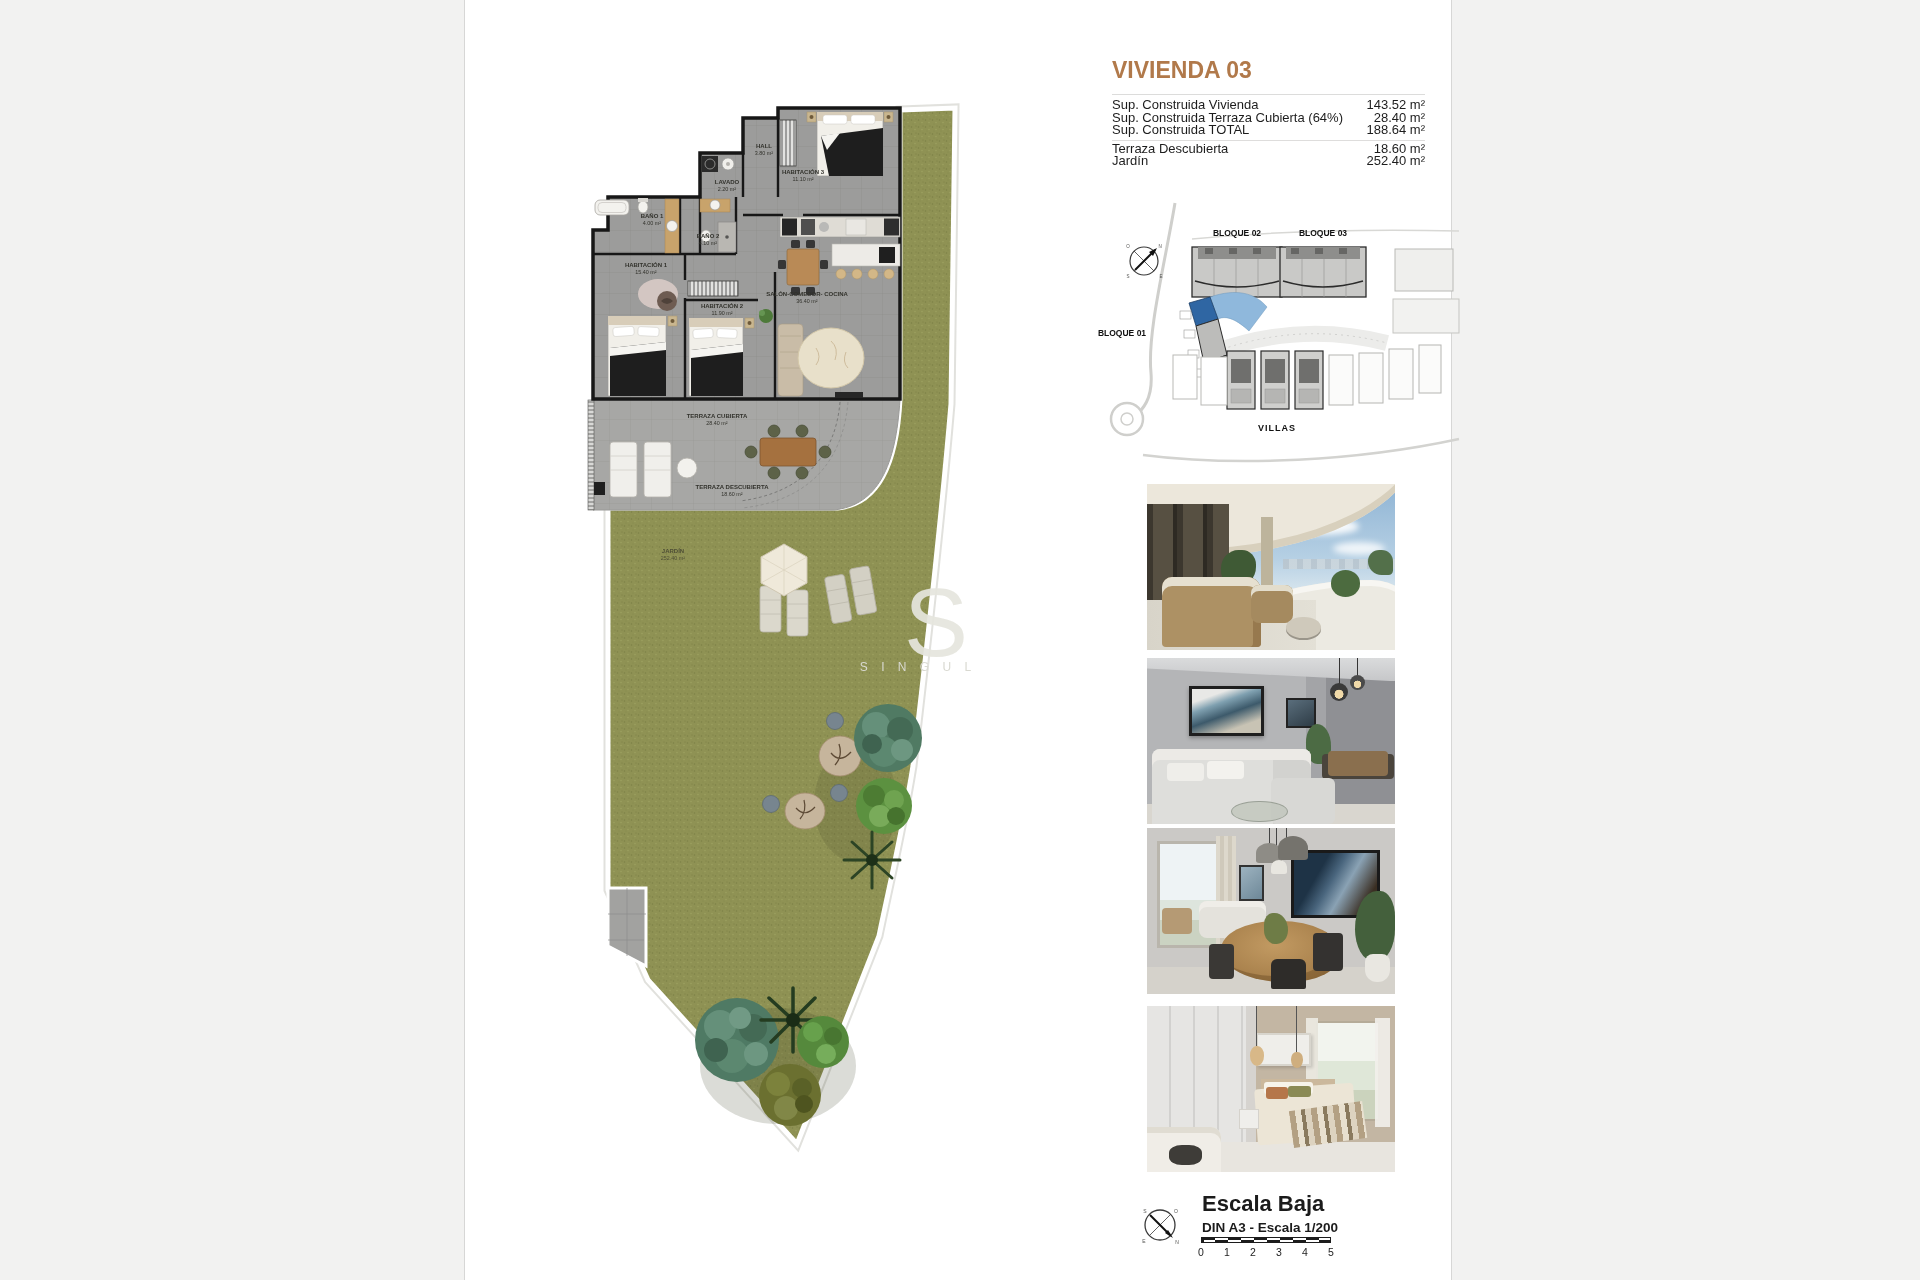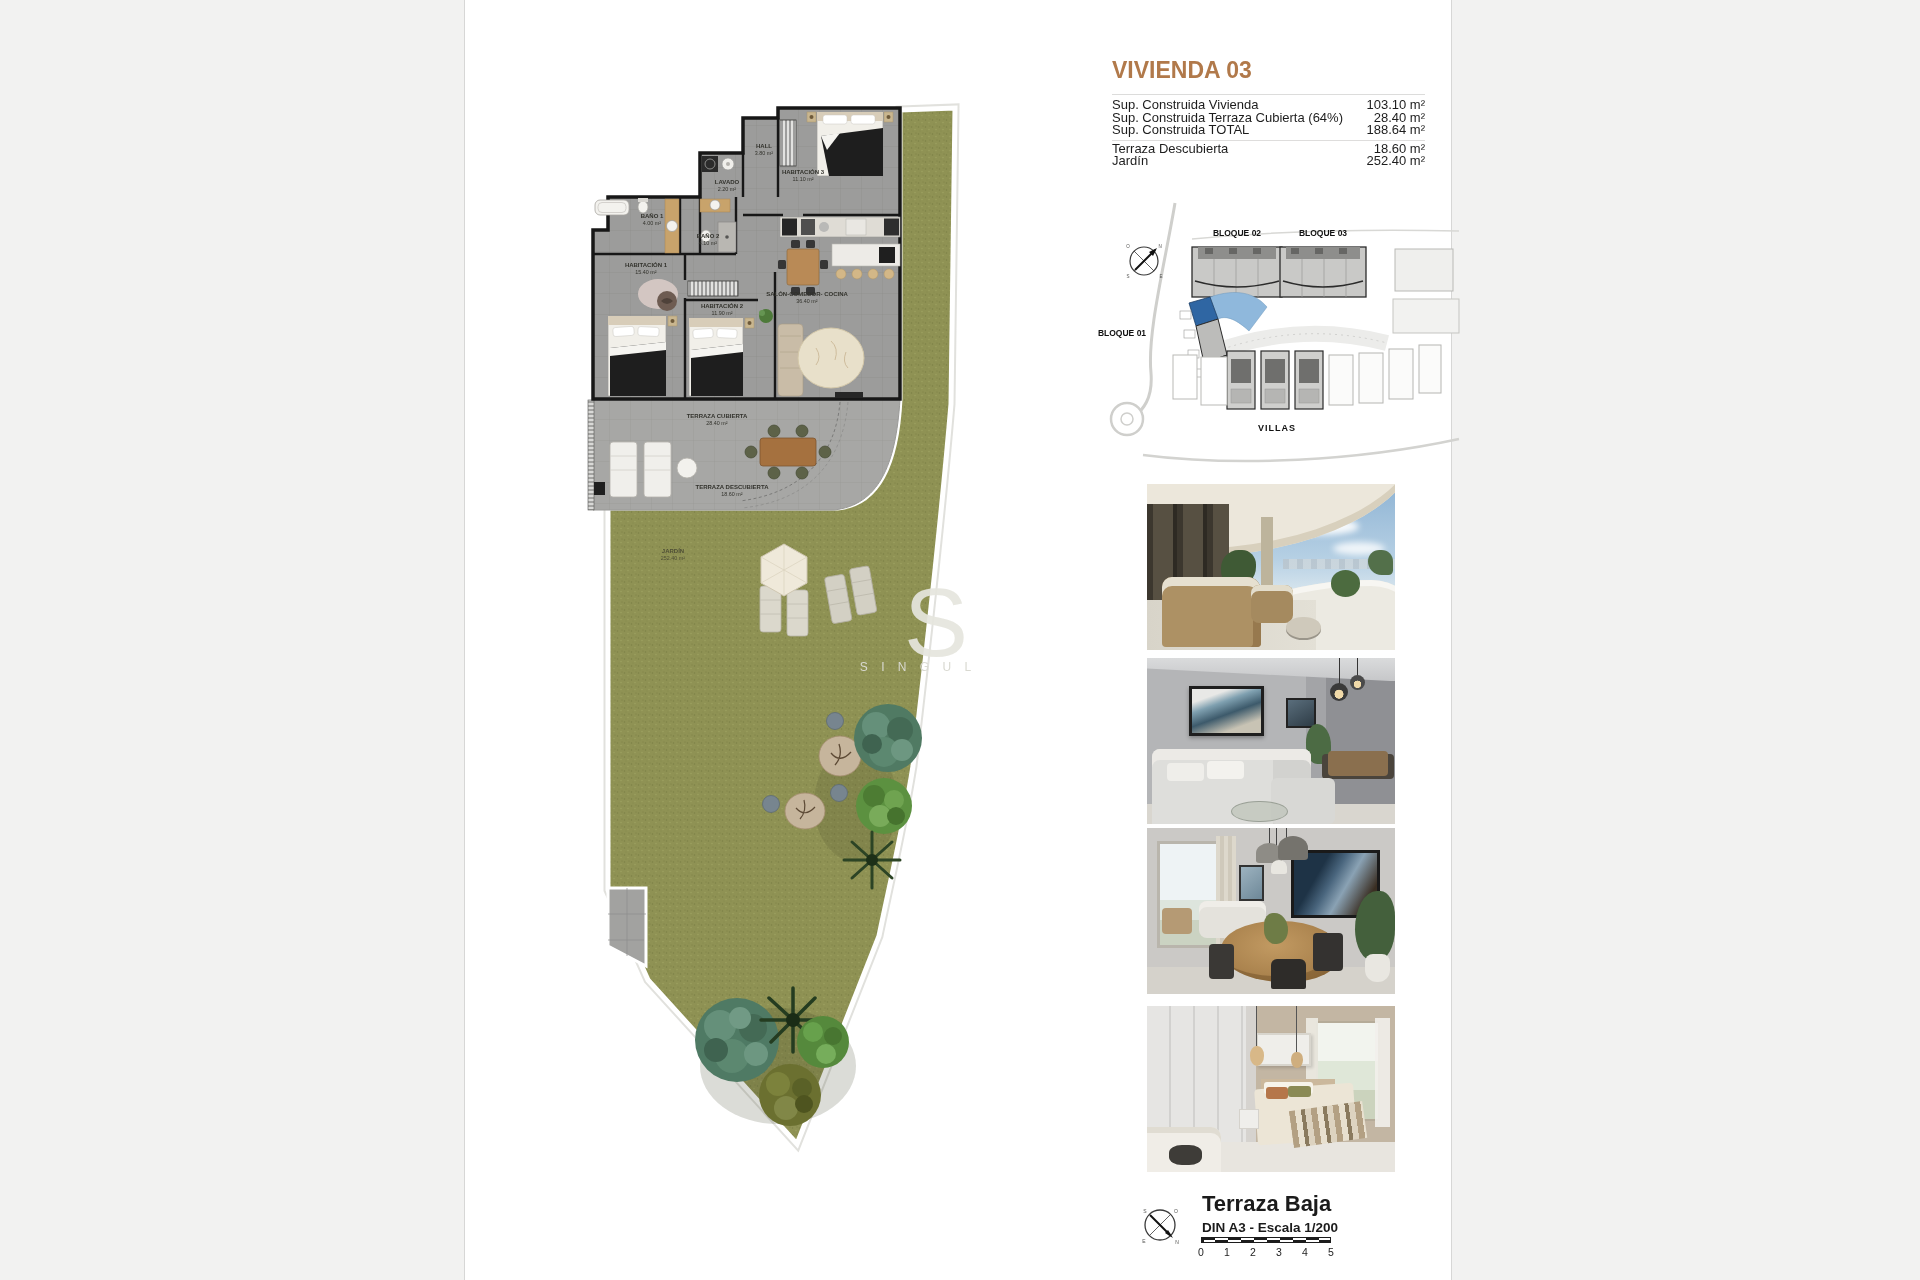--- a/index.html
+++ b/index.html
@@ -375,21 +375,21 @@
         <text x="85" y="449" font-size="6" font-weight="bold" fill="#4e4e35">JARDÍN</text>
         <text x="85" y="456" font-size="5.4" fill="#4e4e35">252.40 m²</text>
       </g>
     </svg>
 
     <div class="subtitle">VIVIENDA 03</div>
 
     <div class="stable">
       <div class="srow">
         <span>Sup. Construida Vivienda</span>
-        <span>103.10 m²</span>
+        <span>143.52 m²</span>
       </div>
       <div class="srow">
         <span>Sup. Construida Terraza Cubierta (64%)</span>
         <span>28.40 m²</span>
       </div>
       <div class="srow bold">
         <span>Sup. Construida TOTAL</span>
         <span>188.64 m²</span>
       </div>
       <div class="ssep"></div>
@@ -581,21 +581,21 @@
       <path d="M12,12 L34,34 M34,12 L12,34" stroke="#3a3a3a" stroke-width="0.8"></path>
       <path d="M13,13 L33,33" stroke="#111111" stroke-width="2"></path>
       <polygon points="36,36 28,31 31,28" fill="#111111"></polygon>
       <g font-size="5" fill="#555553" text-anchor="middle">
         <text x="8" y="11">S</text>
         <text x="39" y="11">O</text>
         <text x="7" y="41">E</text>
         <text x="40" y="42">N</text>
       </g>
     </svg>
-    <div class="ftitle">Terraza Baja</div>
+    <div class="ftitle">Escala Baja</div>
     <div class="fscale">DIN A3 - Escala 1/200</div>
     <div class="sbar">
       <div class="r1"></div>
       <div class="r2"></div>
     </div>
     <span class="tick t0">0</span>
     <span class="tick t1">1</span>
     <span class="tick t2">2</span>
     <span class="tick t3">3</span>
     <span class="tick t4">4</span>

